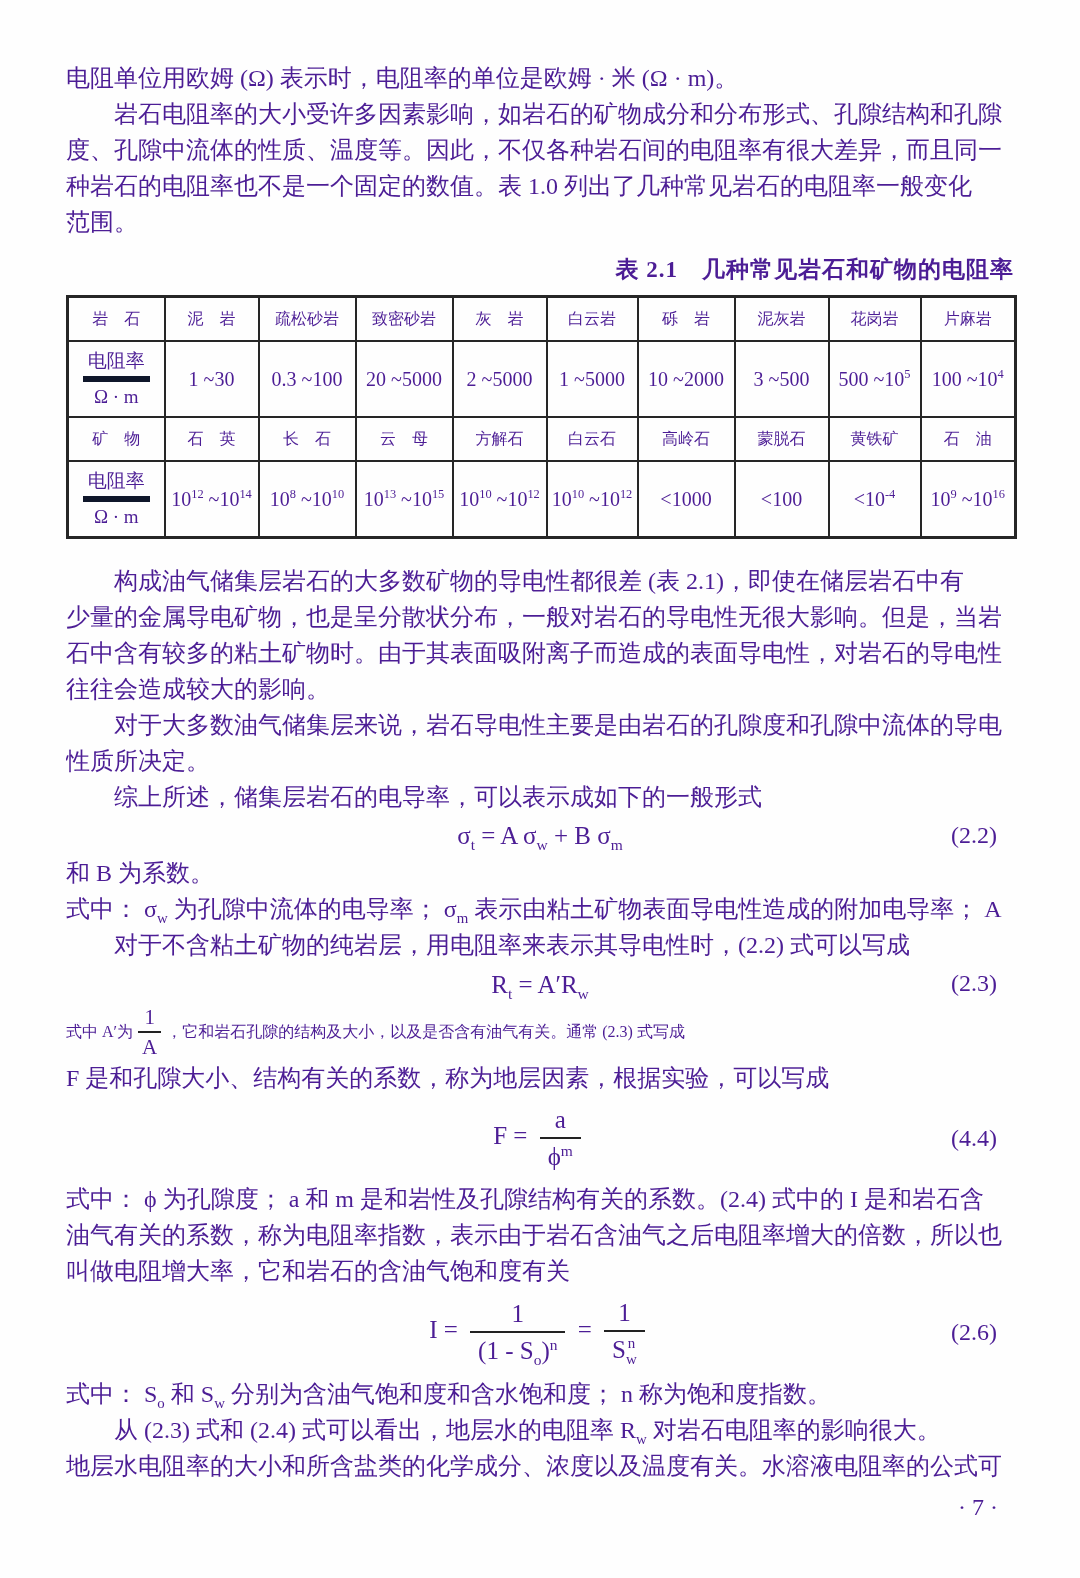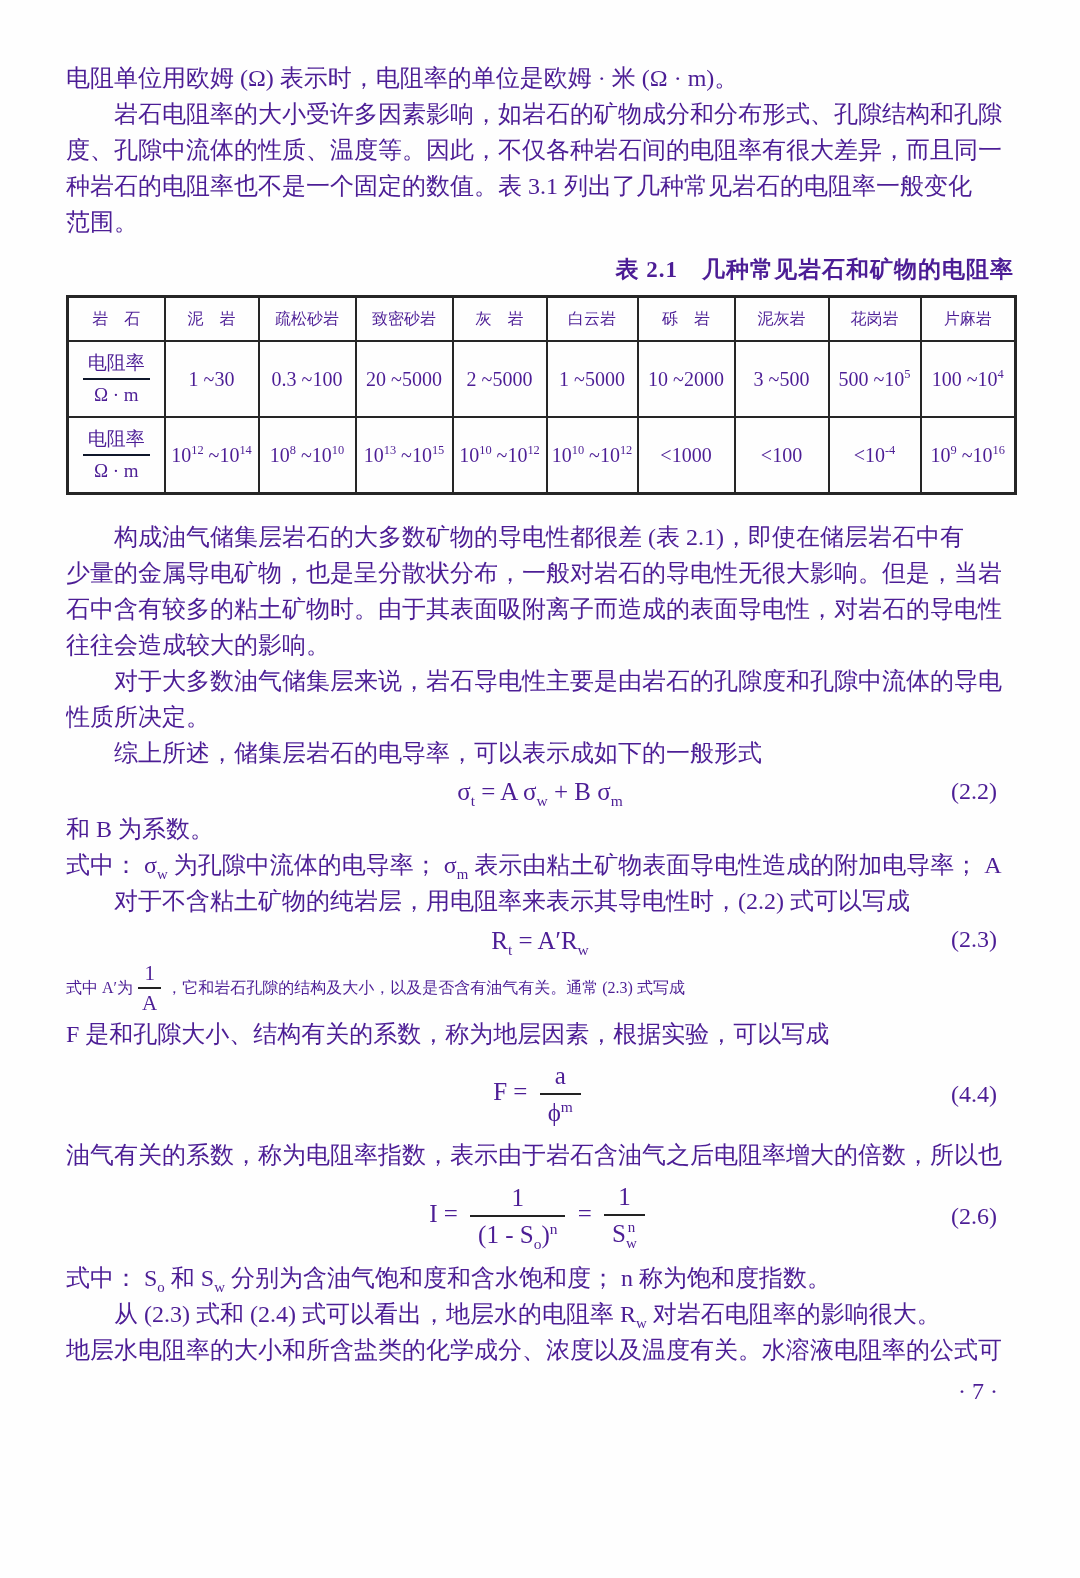--- a/index.html
+++ b/index.html
@@ -15,21 +15,21 @@
   
   .tbl-title{text-align:right;font-weight:bold;font-size:23px;margin:14px 0 10px 0;letter-spacing:1px;}
   
   table.rtable{width:948px;border-collapse:collapse;table-layout:fixed;border:3px solid #262626;
     font-size:20px;text-align:center;}
   table.rtable td{border:2px solid #262626;padding:0 2px;overflow:hidden;white-space:nowrap;}
   tr.hrow td{height:42px;font-size:16px;}
   tr.vrow td{height:74px;}
   td.lbl{font-size:20px;}
   .ufrac{display:inline-block;vertical-align:middle;font-size:19px;line-height:1.25;}
-  .ut{display:block;border-bottom:2px solid #0f172a;padding:1px 5px 3px 5px;}
+  .ut{display:block;border-bottom:6px solid #0f172a;padding:1px 5px 3px 5px;}
   .ub{display:block;padding:3px 5px 1px 5px;}
   
   .eqrow{position:relative;text-align:center;font-size:25px;line-height:38px;}
   .eqrow.tall{line-height:normal;padding:8px 0;}
   .eq{display:inline-block;vertical-align:middle;}
   .eqnum{position:absolute;right:17px;top:50%;transform:translateY(-50%);font-size:24px;}
   .frac{display:inline-block;vertical-align:middle;text-align:center;margin:0 6px;line-height:1.25;}
   .fnum{display:block;border-bottom:2px solid #222;padding:0 8px 2px 8px;}
   .fden{display:block;padding:2px 8px 0 8px;}
   .inlinefrac{font-size:21px;margin:0 5px;}
@@ -46,21 +46,21 @@
 <body>
 
 <div class="page">
 
   <div class="body-text">
       <div class="line">电阻单位用欧姆 (Ω) 表示时，电阻率的单位是欧姆 · 米 (Ω · m)。</div>
     </div>
   <div class="body-text">
       <div class="line">　　岩石电阻率的大小受许多因素影响，如岩石的矿物成分和分布形式、孔隙结构和孔隙</div>
       <div class="line">度、孔隙中流体的性质、温度等。因此，不仅各种岩石间的电阻率有很大差异，而且同一</div>
-      <div class="line">种岩石的电阻率也不是一个固定的数值。表 3.1 列出了几种常见岩石的电阻率一般变化</div>
+      <div class="line">种岩石的电阻率也不是一个固定的数值。表 1.0 列出了几种常见岩石的电阻率一般变化</div>
       <div class="line">范围。</div>
     </div>
 
   <div class="tbl-title">表 2.1　几种常见岩石和矿物的电阻率</div>
 
   <table class="rtable">
     <colgroup>
       <col style="width:97px">
         <col style="width:94px">
         <col style="width:97px">
@@ -95,20 +95,32 @@
       <td>1 ~30</td>
           <td>0.3 ~100</td>
           <td>20 ~5000</td>
           <td>2 ~5000</td>
           <td>1 ~5000</td>
           <td>10 ~2000</td>
           <td>3 ~500</td>
           <td>500 ~10<sup>5</sup></td>
           <td>100 ~10<sup>4</sup></td>
         </tr>
+      <tr class="hrow">
+        <td class="lbl">矿　物</td>
+      <td>石　英</td>
+          <td>长　石</td>
+          <td>云　母</td>
+          <td>方解石</td>
+          <td>白云石</td>
+          <td>高岭石</td>
+          <td>蒙脱石</td>
+          <td>黄铁矿</td>
+          <td>石　油</td>
+        </tr>
       <tr class="vrow">
         <td class="lbl">
           <span class="ufrac">
             <span class="ut">电阻率</span>
             <span class="ub">Ω · m</span>
           </span>
         </td>
       <td>10<sup>12</sup> ~10<sup>14</sup></td>
           <td>10<sup>8</sup> ~10<sup>10</sup></td>
           <td>10<sup>13</sup> ~10<sup>15</sup></td>
@@ -166,21 +178,23 @@
     </div>
 
   <div class="eqrow tall">
     <span class="eq">
       <span>F = </span><span class="frac"><span class="fnum">a</span><span class="fden">ϕ<sup>m</sup></span></span>
     </span>
     <span class="eqnum">(4.4)</span>
   </div>
 
   <div class="body-text">
+      <div class="line">式中： ϕ 为孔隙度； a 和 m 是和岩性及孔隙结构有关的系数。(2.4) 式中的 I 是和岩石含</div>
       <div class="line">油气有关的系数，称为电阻率指数，表示由于岩石含油气之后电阻率增大的倍数，所以也</div>
+      <div class="line">叫做电阻增大率，它和岩石的含油气饱和度有关</div>
     </div>
 
   <div class="eqrow tall">
     <span class="eq">
       <span>I = </span><span class="frac"><span class="fnum">1</span><span class="fden">(1 - S<sub>o</sub>)<sup>n</sup></span></span><span> = </span><span class="frac"><span class="fnum">1</span><span class="fden"><span>S</span><span class="stack">
               <sup>n</sup>
               <sub>w</sub>
             </span></span></span>
     </span>
     <span class="eqnum">(2.6)</span>

